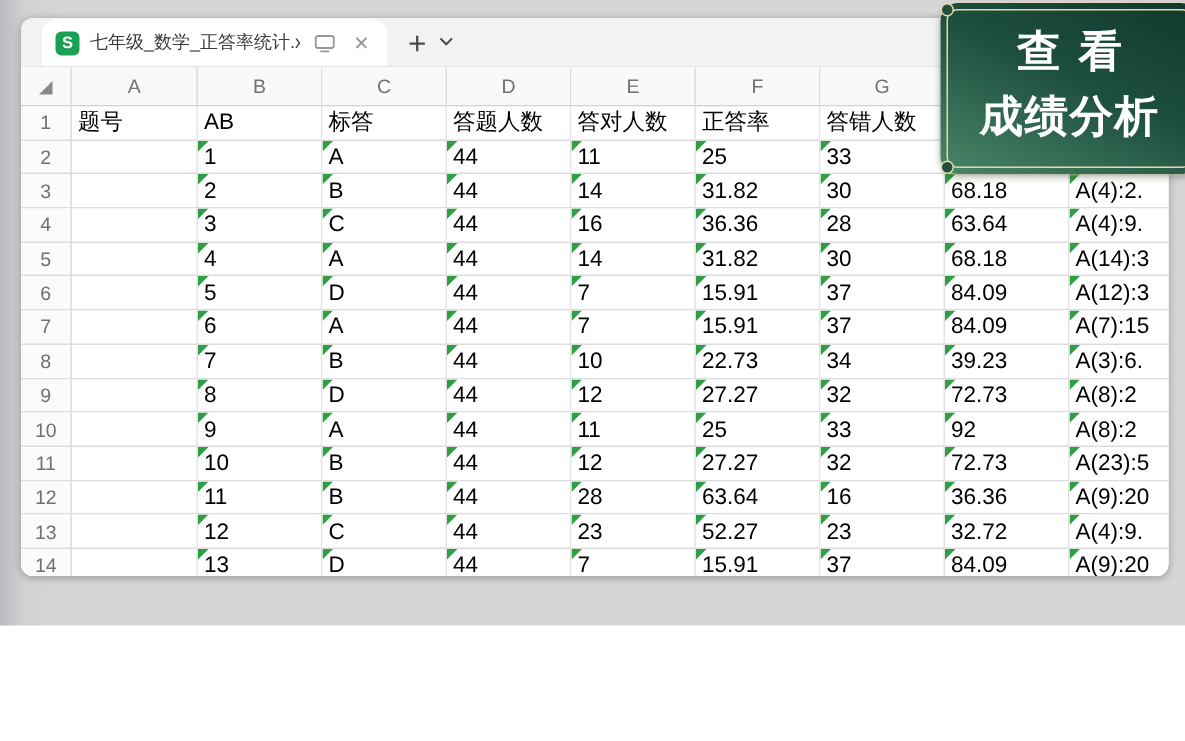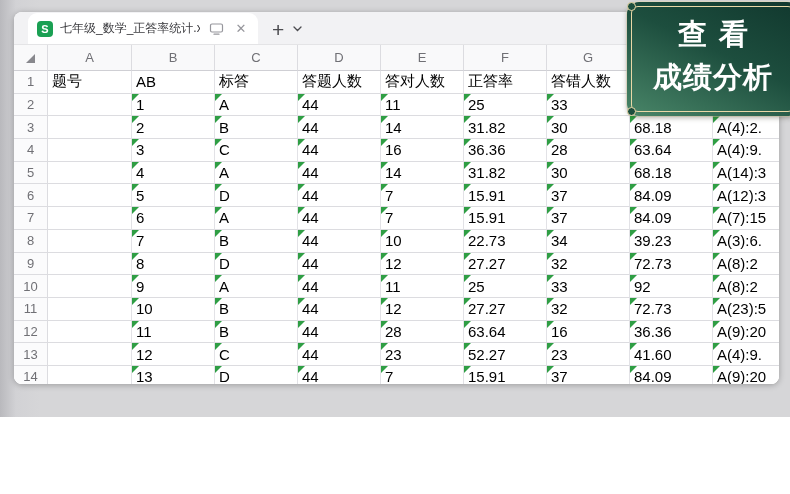--- a/index.html
+++ b/index.html
@@ -572,21 +572,21 @@
             <div class="cell">
               <span class="tri"></span>
               <span>52.27</span>
             </div>
             <div class="cell">
               <span class="tri"></span>
               <span>23</span>
             </div>
             <div class="cell">
               <span class="tri"></span>
-              <span>41.60</span>
+              <span>32.72</span>
             </div>
             <div class="cell">
               <span class="tri"></span>
               <span>A(4):9.</span>
             </div>
           </div>
           <div class="grid-row data-row">
             <div class="rownum">14</div>
             <div class="cell">
               <span></span>

